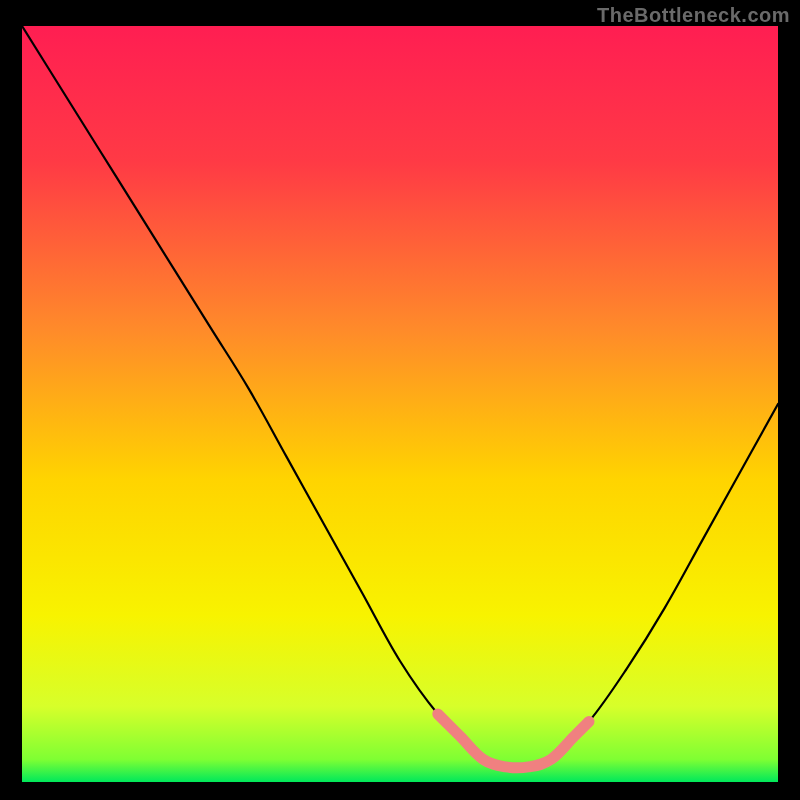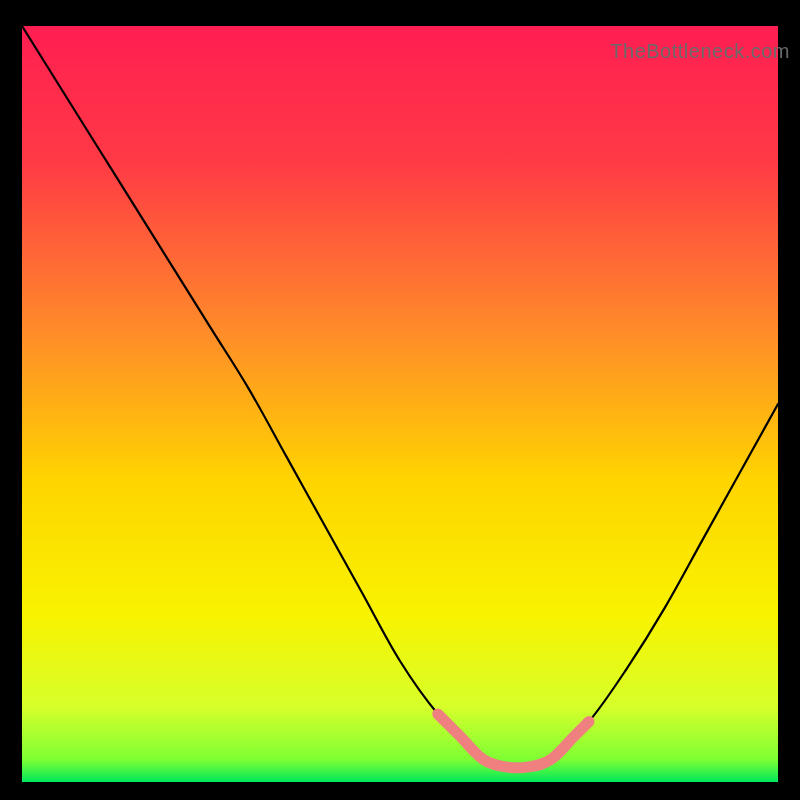--- a/index.html
+++ b/index.html
@@ -16,24 +16,23 @@
     width: 800px;
     height: 800px;
     background: #000;
   }
   .watermark {
     position: absolute;
     top: 4px;
     right: 10px;
     color: #6a6a6a;
     font-size: 20px;
-    font-weight: 400;
+    font-weight: 700;
     letter-spacing: 0.5px;
     z-index: 20;
-    margin-top: 36px;
   }
   .plot-wrap {
     position: absolute;
     left: 22px;
     top: 26px;
     width: 756px;
     height: 756px;
   }
   svg { display: block; }
 </style>

